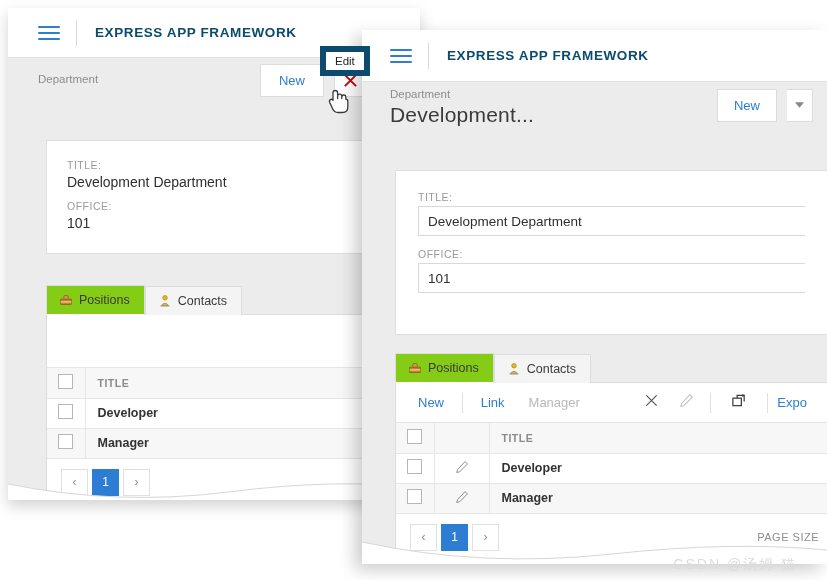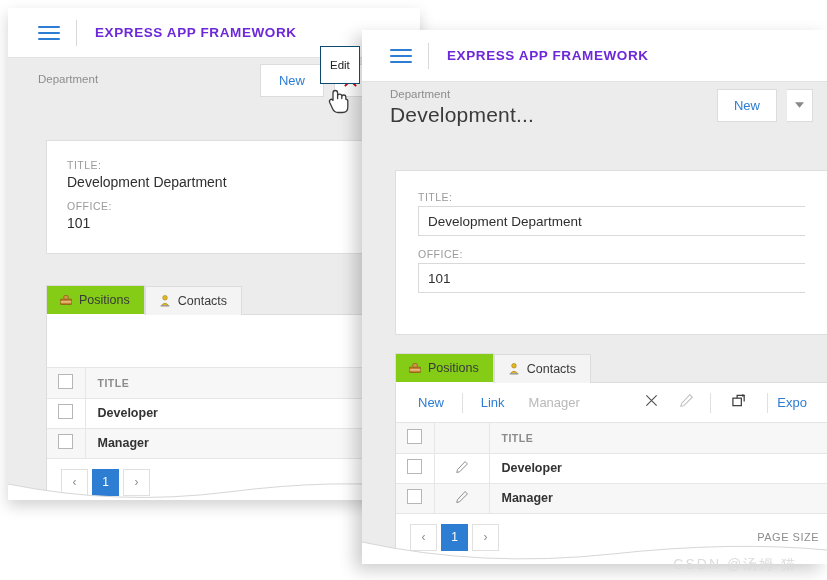--- a/index.html
+++ b/index.html
@@ -43,21 +43,21 @@
   .topbar-sep {
     width: 1px;
     height: 26px;
     background: #d8d8d8;
     margin: 0 18px 0 16px;
   }
   .app-title {
     font-size: 13.5px;
     font-weight: bold;
     letter-spacing: 0.6px;
-    color: #6d28d9;
+    color: #0c4a6e;
     font-family: "Liberation Sans", sans-serif;
   }
 
   
   .page-head {
     display: flex;
     align-items: center;
     justify-content: space-between;
     padding: 0 18px;
   }
@@ -102,24 +102,24 @@
     border-left: none;
     width: 26px; height: 33px;
     display: flex; align-items: center; justify-content: center;
     cursor: pointer;
   }
 
   
   .tooltip {
     position: absolute;
     background: #ffffff;
-    border: 1px solid #0c4a6e;
+    border: 6px solid #0c4a6e;
     font-size: 11.5px;
     color: #222;
-    padding: 12px 9px;
+    padding: 3px 9px;
     z-index: 40;
   }
 
   
   .card {
     background: #ffffff;
     border: 1px solid #dedede;
   }
   .fld-label {
     font-size: 10.5px;

